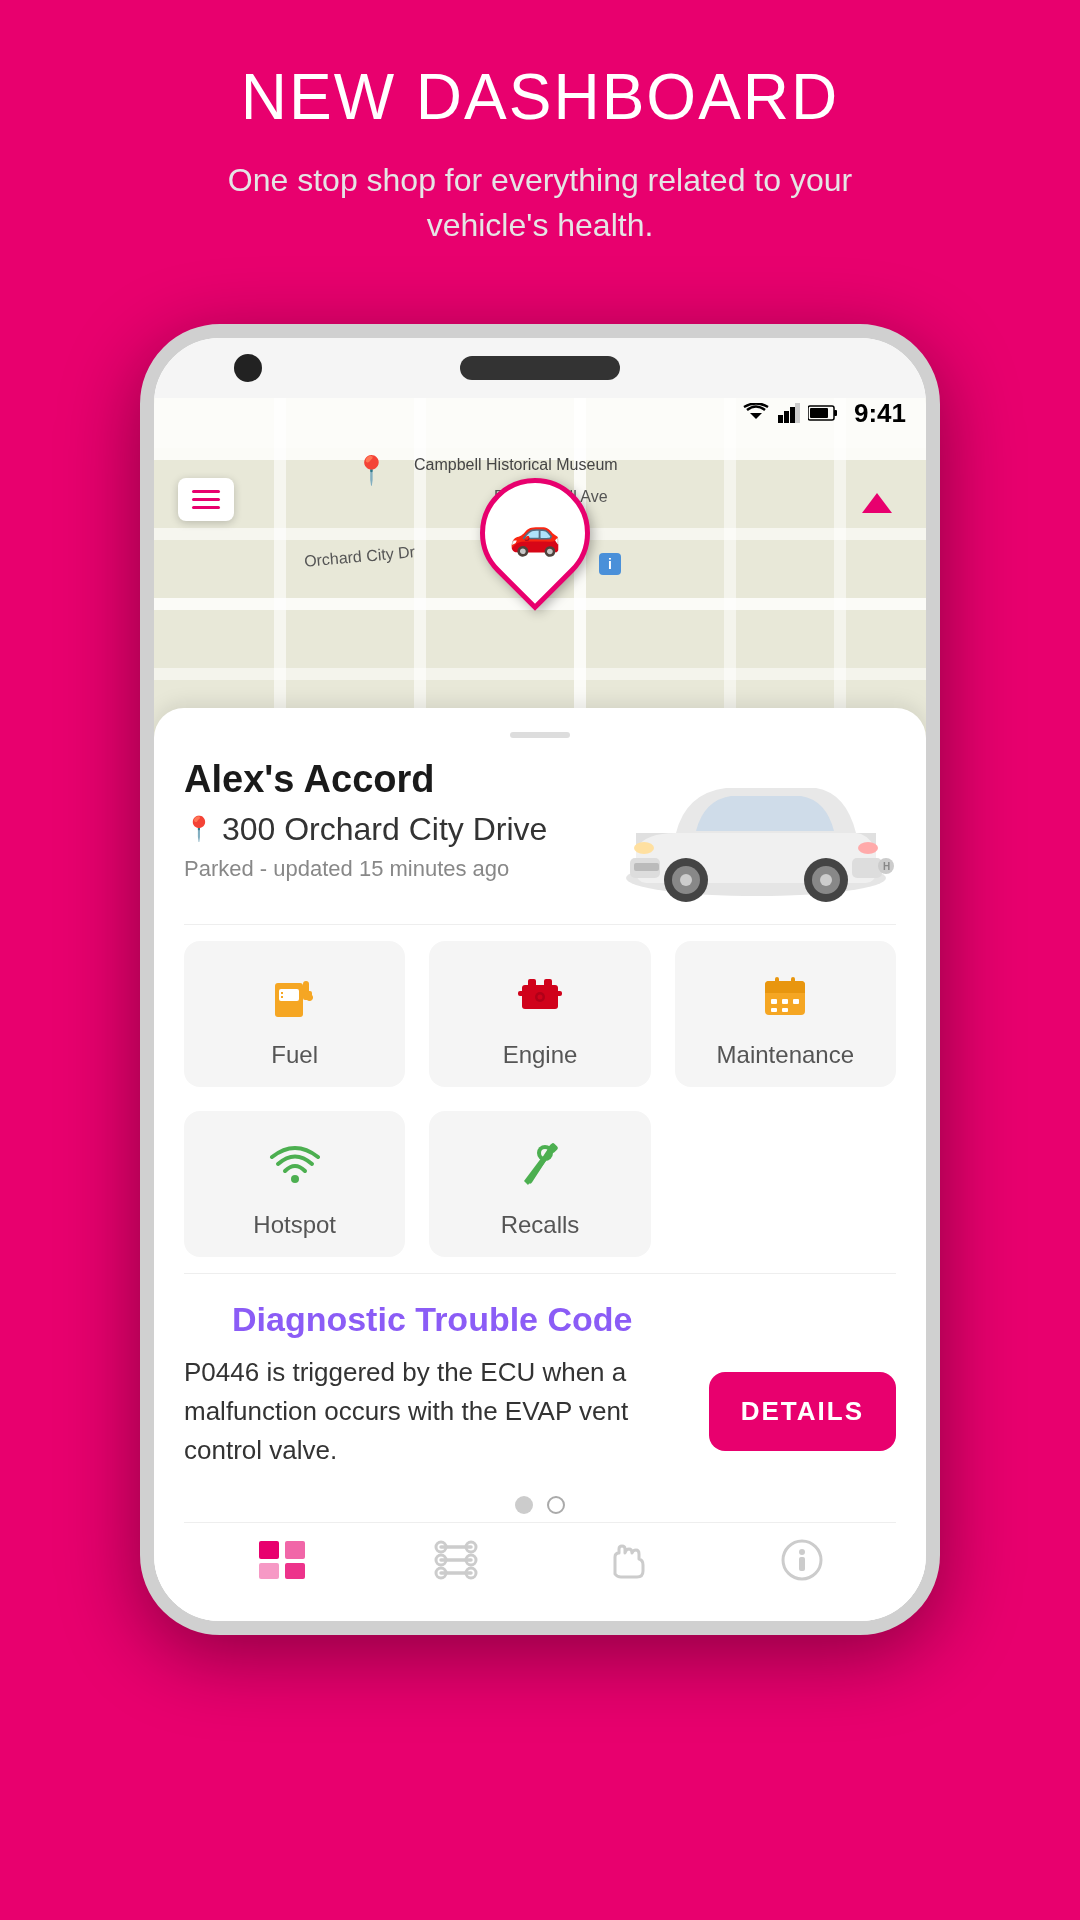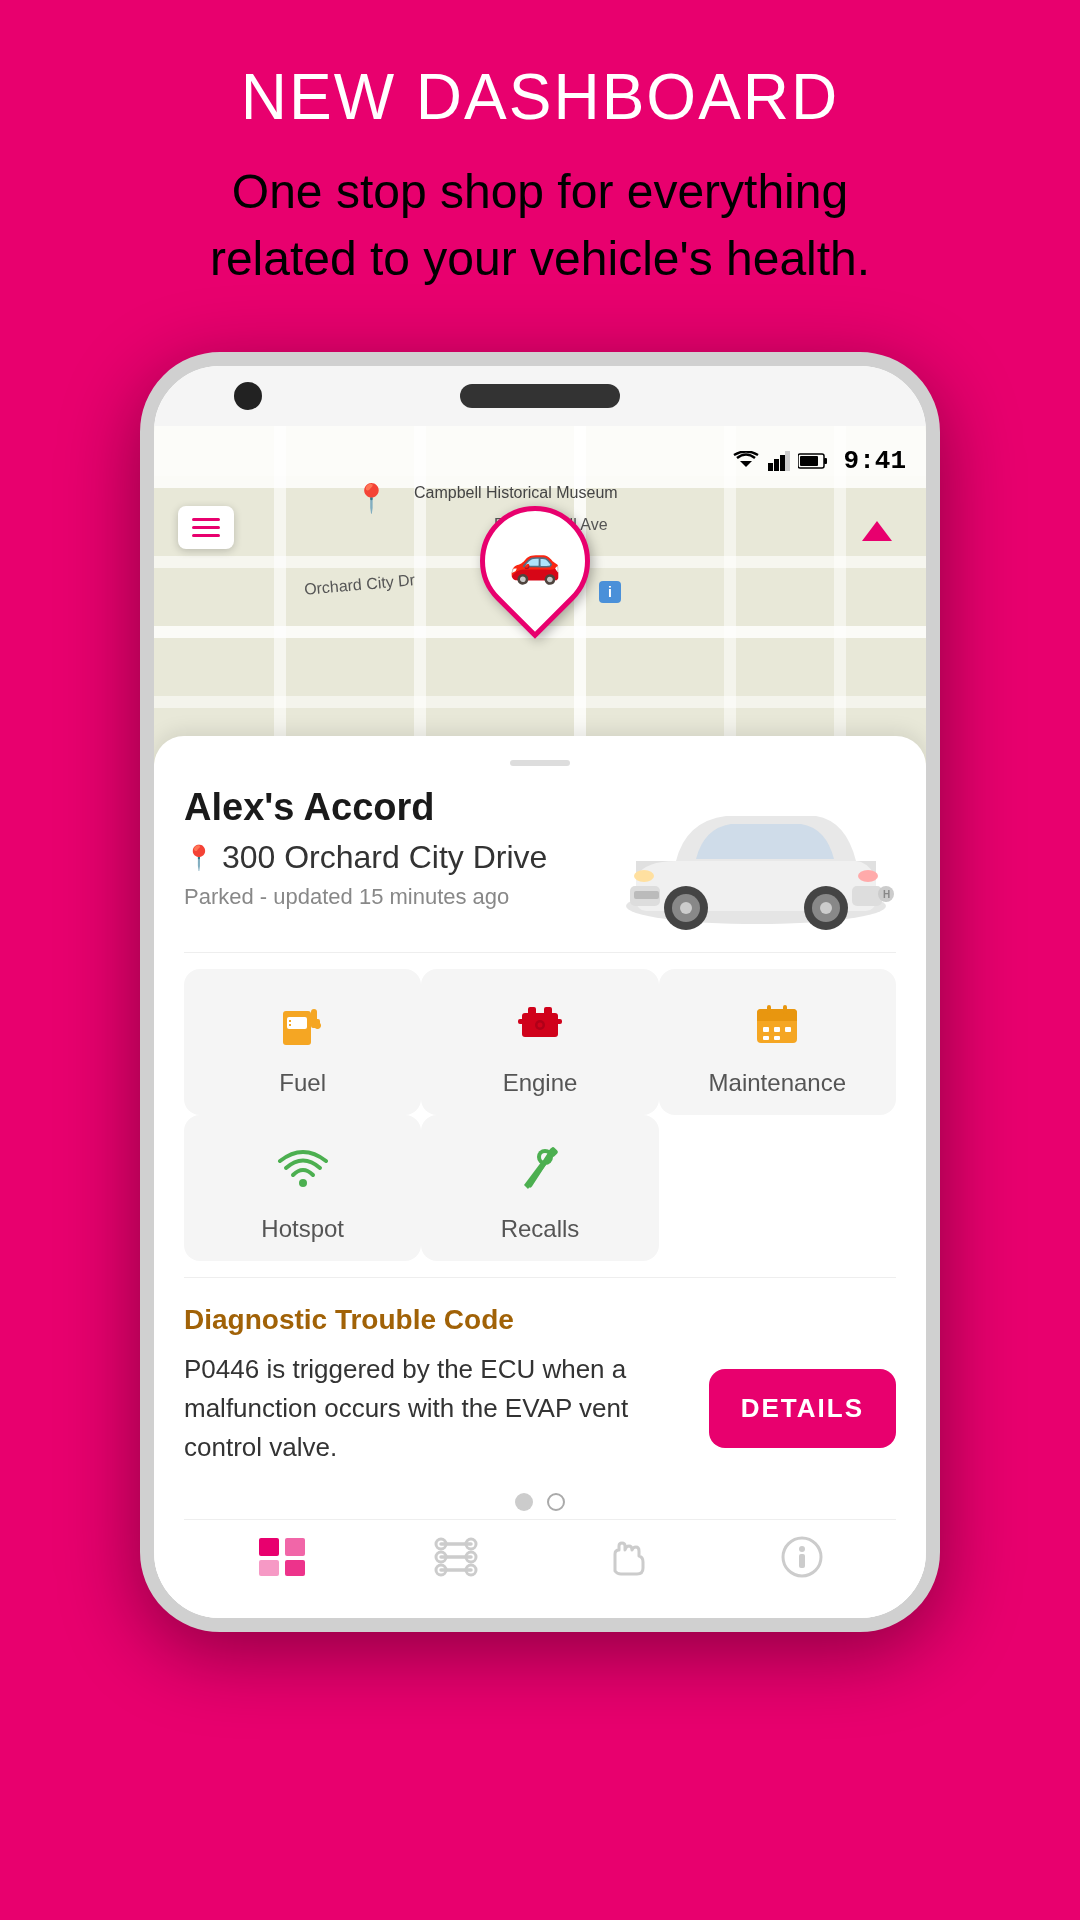--- a/index.html
+++ b/index.html
@@ -21,26 +21,26 @@
       text-align: center;
     }
     .header-title {
       color: white;
       font-size: 64px;
       font-weight: 400;
       letter-spacing: 2px;
       margin-bottom: 24px;
     }
     .header-subtitle {
-      color: #000000;
-      font-size: 48px;
+      color: #e5e5e5;
+      font-size: 32px;
       font-weight: 300;
       line-height: 1.4;
       max-width: 700px;
-      margin: 0 auto;
+      margin: 16px auto;
     }
 
     
     .phone-frame {
       width: 800px;
       background: white;
       border-radius: 80px;
       box-shadow: 0 20px 80px rgba(0,0,0,0.4);
       overflow: hidden;
       position: relative;
@@ -171,25 +171,24 @@
     }
 
     
     .map-status-overlay {
       position: absolute;
       top: 0;
       right: 0;
       left: 0;
       height: 50px;
       display: flex;
-      align-items: flex-end;
+      align-items: flex-start;
       justify-content: flex-end;
       padding: 0 20px;
       background: rgba(255,255,255,0.85);
-      font-family: Liberation Mono, monospace;
     }
     .status-bar-content {
       display: flex;
       align-items: center;
       gap: 8px;
     }
 
     
     .car-card {
       background: white;
@@ -253,21 +252,21 @@
     .divider {
       height: 1px;
       background: #eee;
       margin: 16px 0;
     }
 
     
     .feature-grid {
       display: grid;
       grid-template-columns: repeat(3, 1fr);
-      gap: 0;
+      gap: 24px;
       margin-bottom: 14px;
     }
     .feature-card {
       background: #f5f5f5;
       border-radius: 16px;
       padding: 28px 10px 18px;
       display: flex;
       flex-direction: column;
       align-items: center;
       gap: 12px;
@@ -280,24 +279,25 @@
     .feature-label {
       font-size: 24px;
       color: #555;
     }
 
     
     .dtc-section {
       padding: 10px 0 10px;
     }
     .dtc-title {
-      font-size: 28px;
+      font-size: 34px;
       font-weight: 700;
-      color: #a16207;
+      color: #8b5cf6;
       margin-bottom: 14px;
+      margin-left: 48px;
     }
     .dtc-content {
       display: flex;
       justify-content: space-between;
       align-items: center;
       gap: 20px;
     }
     .dtc-text {
       font-size: 26px;
       color: #333;

